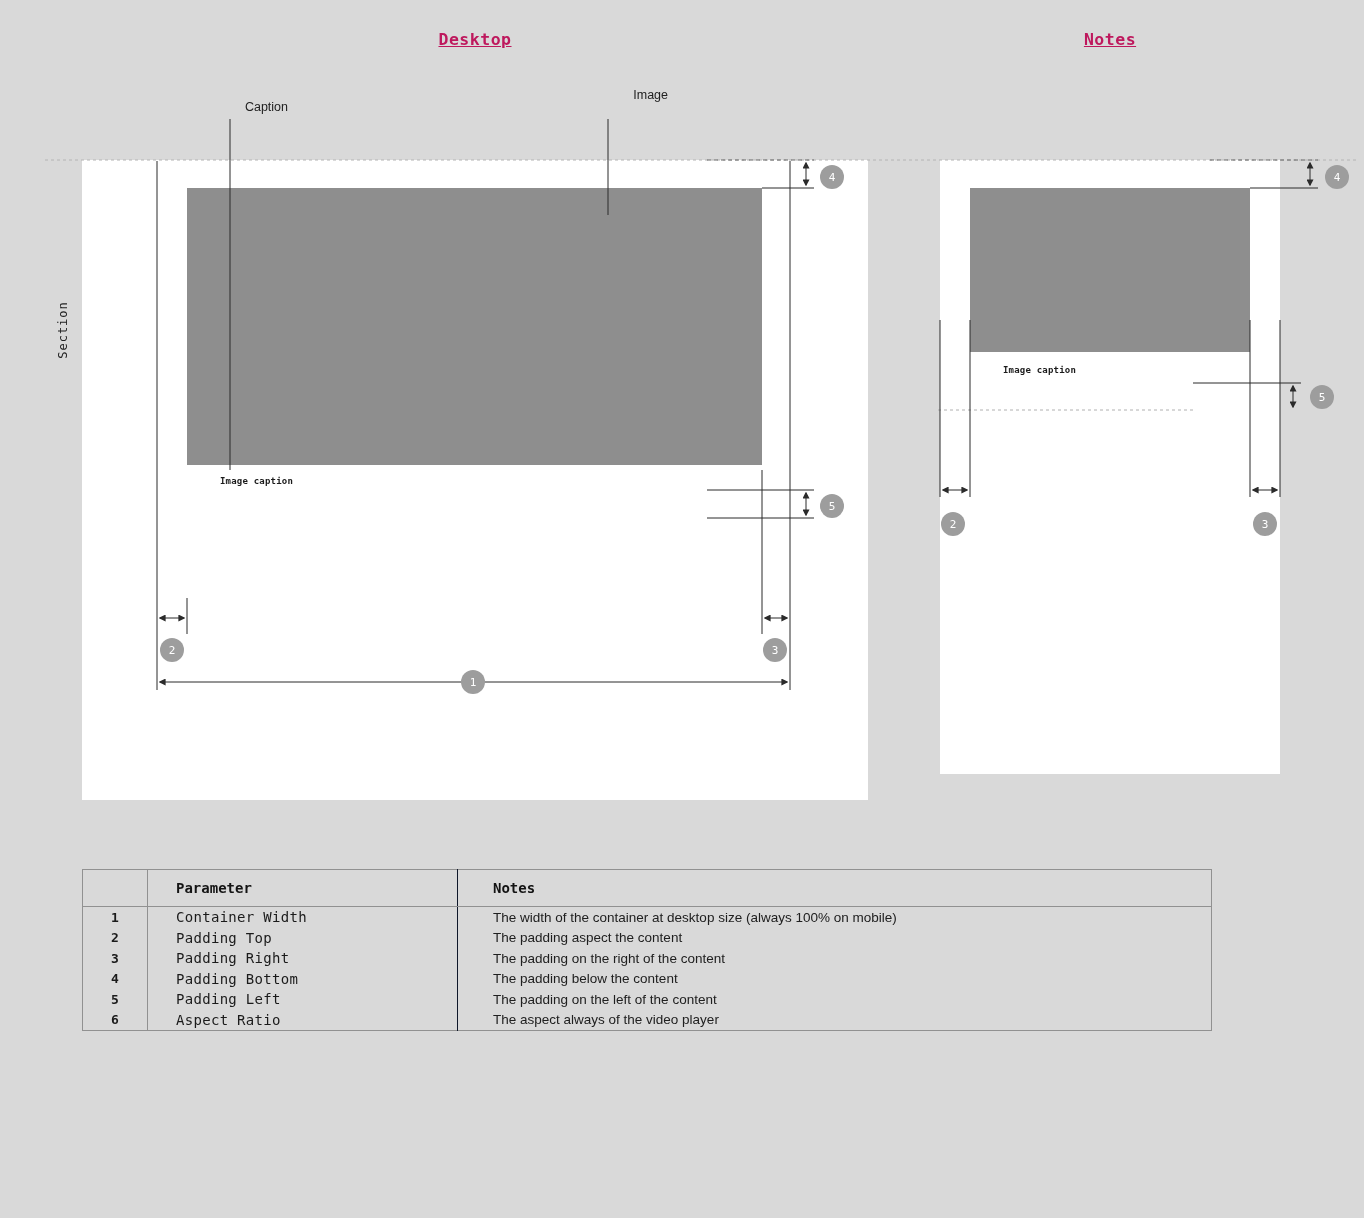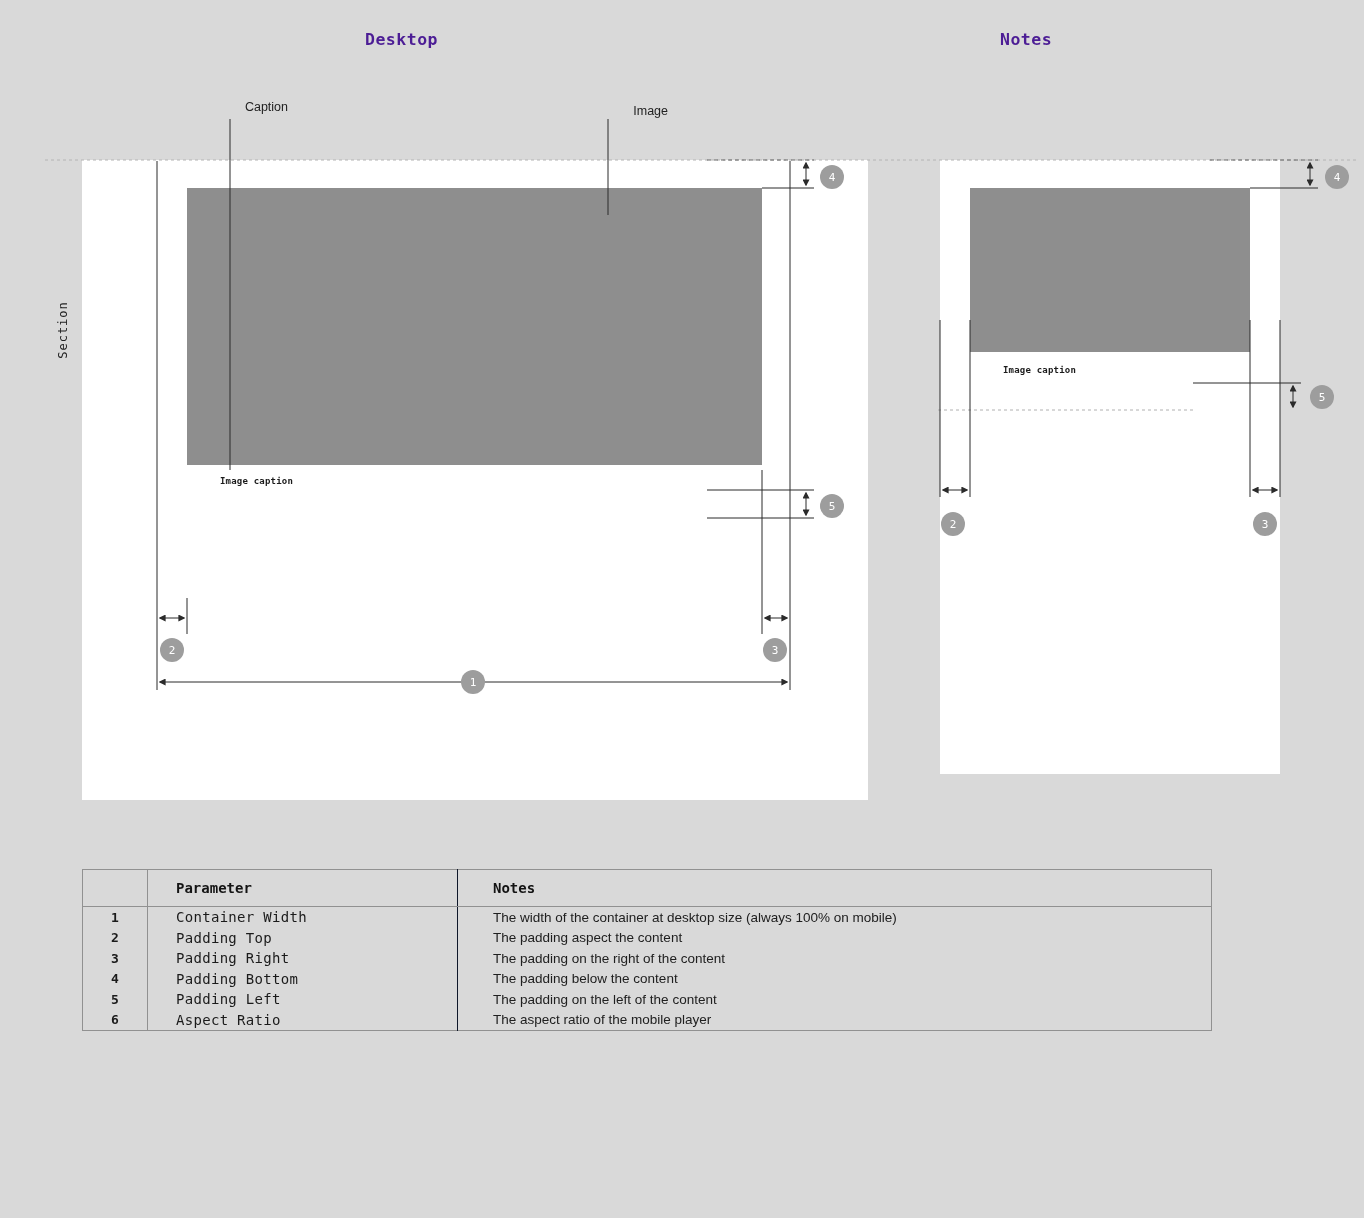--- a/index.html
+++ b/index.html
@@ -7,22 +7,22 @@
   body {
     position:relative;
     background:#d9d9d9;
     font-family:"Liberation Sans", sans-serif;
     color:#1b1b1b;
     overflow:hidden;
   }
   .panel { position:absolute; background:#ffffff; }
   .imgblock { position:absolute; background:#8e8e8e; }
   .title {
-    position:absolute; width:220px; 
-    font:700 16.5px "DejaVu Sans Mono", monospace; letter-spacing:.5px; color:#4c1d95;
+    position:absolute; width:220px; text-align:center;
+    font:700 16.5px "DejaVu Sans Mono", monospace; letter-spacing:.5px; color:#be185d;text-decoration:underline;
   }
   .anno {
     position:absolute; width:120px; text-align:right;
     font:400 12.5px "Liberation Sans", sans-serif; color:#222222;
   }
   .section-label {
     position:absolute; left:63px; top:330px;
     transform:translate(-50%,-50%) rotate(-90deg);
     font:400 12px "DejaVu Sans Mono", monospace; letter-spacing:1px; color:#222222;
     white-space:nowrap;
@@ -57,21 +57,21 @@
   .params-table td.c2 { font:400 14px "DejaVu Sans Mono", monospace; letter-spacing:.3px; }
   .params-table td.c3 { font:400 13.5px "Liberation Sans", sans-serif; color:#202020; }
 </style>
 </head>
 <body>
 
 <div class="title" style="left:365px; top:30px;">Desktop</div>
 <div class="title" style="left:1000px; top:30px;">Notes</div>
 
 <div class="anno" style="left:168px; top:100px;">Caption</div>
-<div class="anno" style="left:548px; top:104px;">Image</div>
+<div class="anno" style="left:548px; top:88px;">Image</div>
 <div class="section-label">Section</div>
 
 <div class="panel" style="left:82px; top:160px; width:786px; height:640px;"></div>
 <div class="imgblock" style="left:187px; top:188px; width:575px; height:277px;"></div>
 <div class="img-caption" style="left:189px; top:476px;">Image caption</div>
 
 <div class="panel" style="left:940px; top:160px; width:340px; height:614px;"></div>
 <div class="imgblock" style="left:970px; top:188px; width:280px; height:164px;"></div>
 <div class="img-caption" style="left:972px; top:365px;">Image caption</div>
 
@@ -170,16 +170,16 @@
       <td class="c3">The padding below the content</td>
     </tr>
     <tr>
       <td class="c1">5</td>
       <td class="c2">Padding Left</td>
       <td class="c3">The padding on the left of the content</td>
     </tr>
     <tr>
       <td class="c1">6</td>
       <td class="c2">Aspect Ratio</td>
-      <td class="c3">The aspect ratio of the mobile player</td>
+      <td class="c3">The aspect always of the video player</td>
     </tr>
   </tbody>
 </table>
 
 </body></html>

